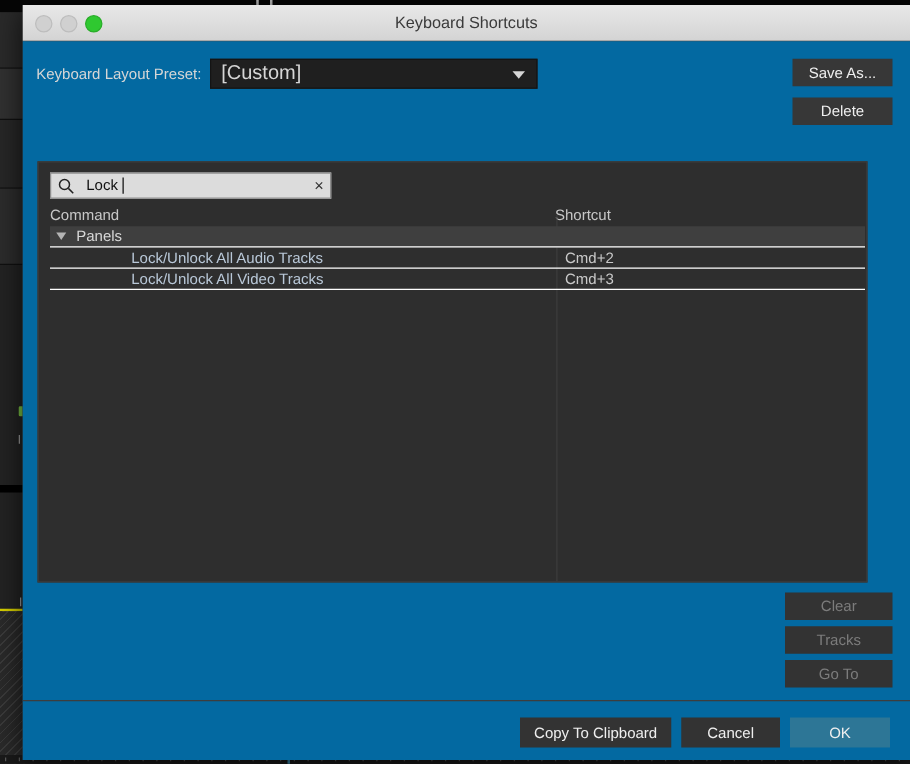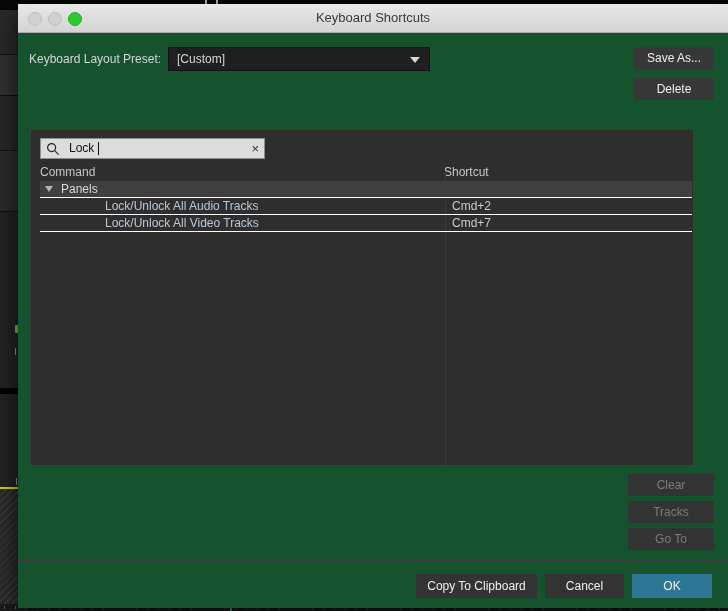--- a/index.html
+++ b/index.html
@@ -95,37 +95,37 @@
   }
   .tl {
     position:absolute; top:8px; width:12px; height:12px; border-radius:50%;
   }
   #tl-close { left:10px; background:#d0d0d0; border:1px solid #bdbdbd; }
   #tl-min   { left:30px; background:#d0d0d0; border:1px solid #bdbdbd; }
   #tl-max   { left:50px; background:#2fc830; border:1px solid #29ad29; }
 
   #dialog-body {
     position:absolute; left:0; top:29px; right:0; bottom:0;
-    background:#14532d;
+    background:#0369a1;
   }
 
   
   #preset-label {
     position:absolute; left:11px; top:19px;
     font-size:12px; color:#d6d6d6;
   }
   #preset-select {
     position:absolute; left:150px; top:14px;
     width:262px; height:24px;
     background:#1f1f1f; border:1px solid #141414;
     box-sizing:border-box;
   }
   #preset-value {
     position:absolute; left:8px; top:0; line-height:22px;
-    font-size:12px; color:#d6d6d6;
+    font-size:16px; color:#d6d6d6;
   }
   #preset-arrow {
     position:absolute; right:9px; top:9px;
     width:0; height:0;
     border-left:5px solid transparent; border-right:5px solid transparent;
     border-top:6px solid #d6d6d6;
   }
 
   .side-btn {
     position:absolute; right:14px;
@@ -369,21 +369,21 @@
             <span class="twisty" style="left: 5px;"></span>
             <span class="cmd-cell group" style="padding-left: 21px;">Panels</span>
             <span class="sc-cell"></span>
           </div>
           <div class="tree-row">
             <span class="cmd-cell" style="padding-left: 65px;">Lock/Unlock All Audio Tracks</span>
             <span class="sc-cell">Cmd+2</span>
           </div>
           <div class="tree-row">
             <span class="cmd-cell" style="padding-left: 65px;">Lock/Unlock All Video Tracks</span>
-            <span class="sc-cell">Cmd+7</span>
+            <span class="sc-cell">Cmd+3</span>
           </div>
         </div>
     </div>
 
     <button class="act-btn" id="btn-undo">Clear</button>
     <button class="act-btn" id="btn-clear">Tracks</button>
     <button class="act-btn" id="btn-goto">Go To</button>
 
     <div id="footer-sep"></div>
 

